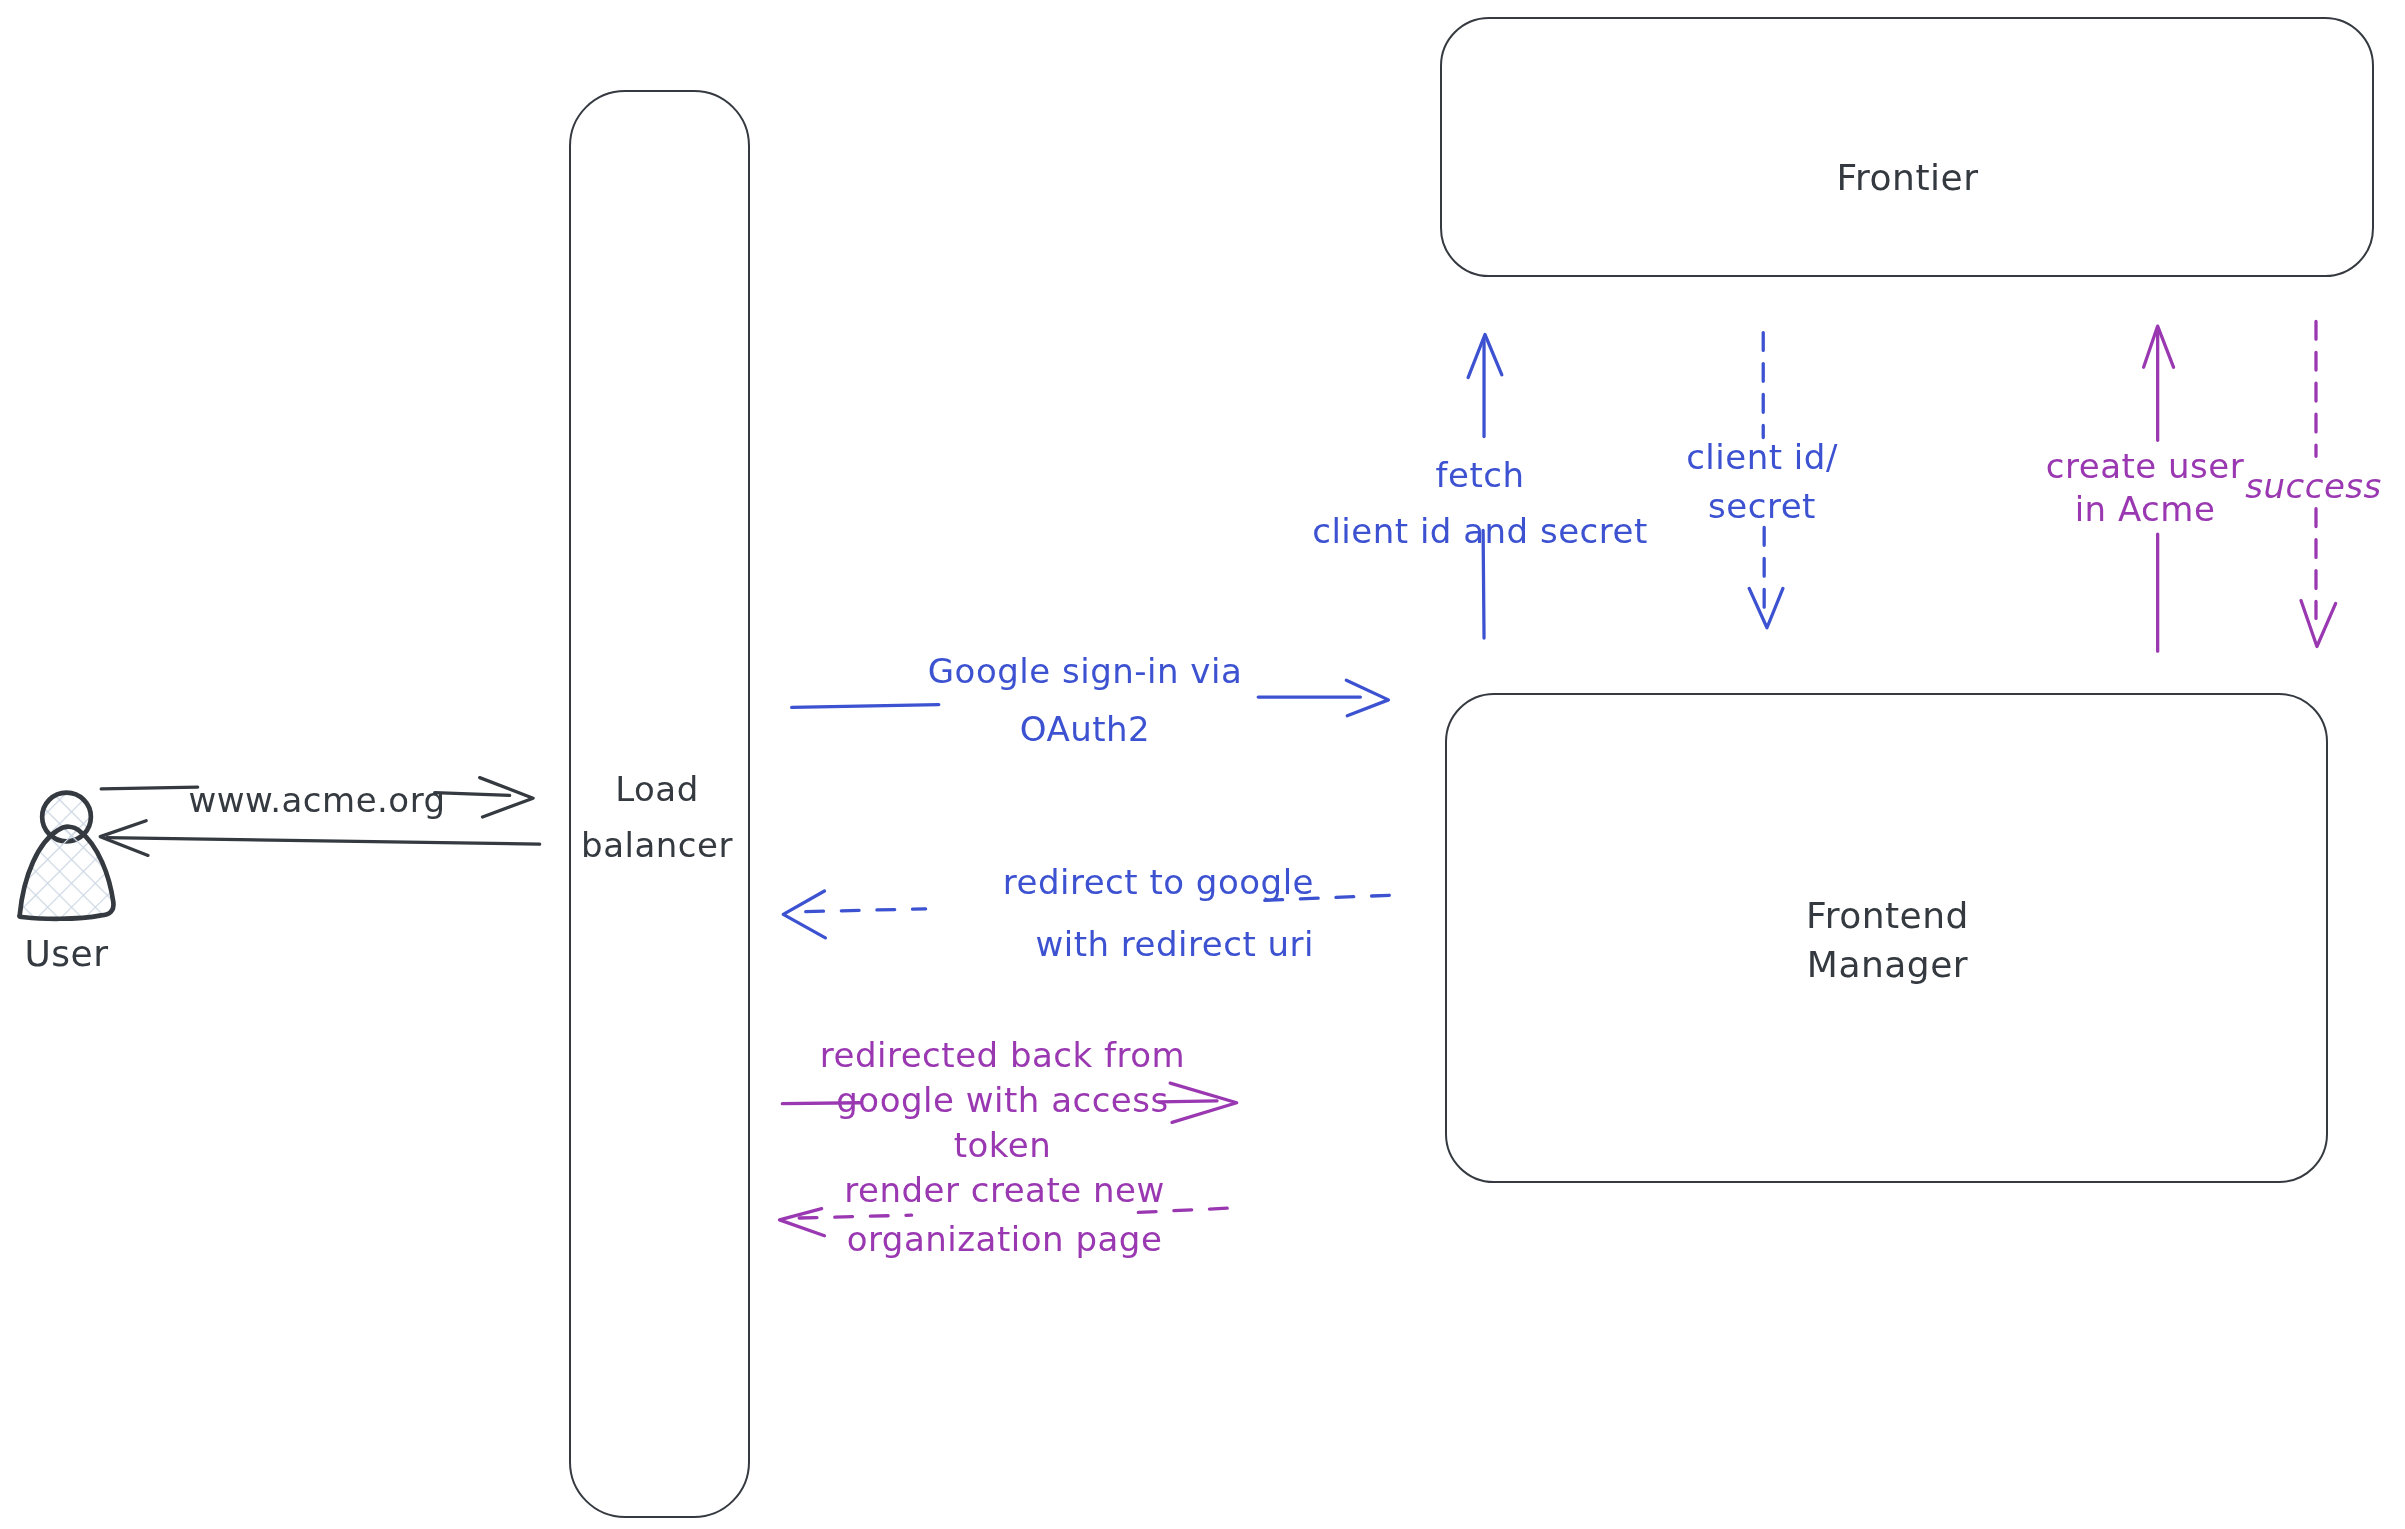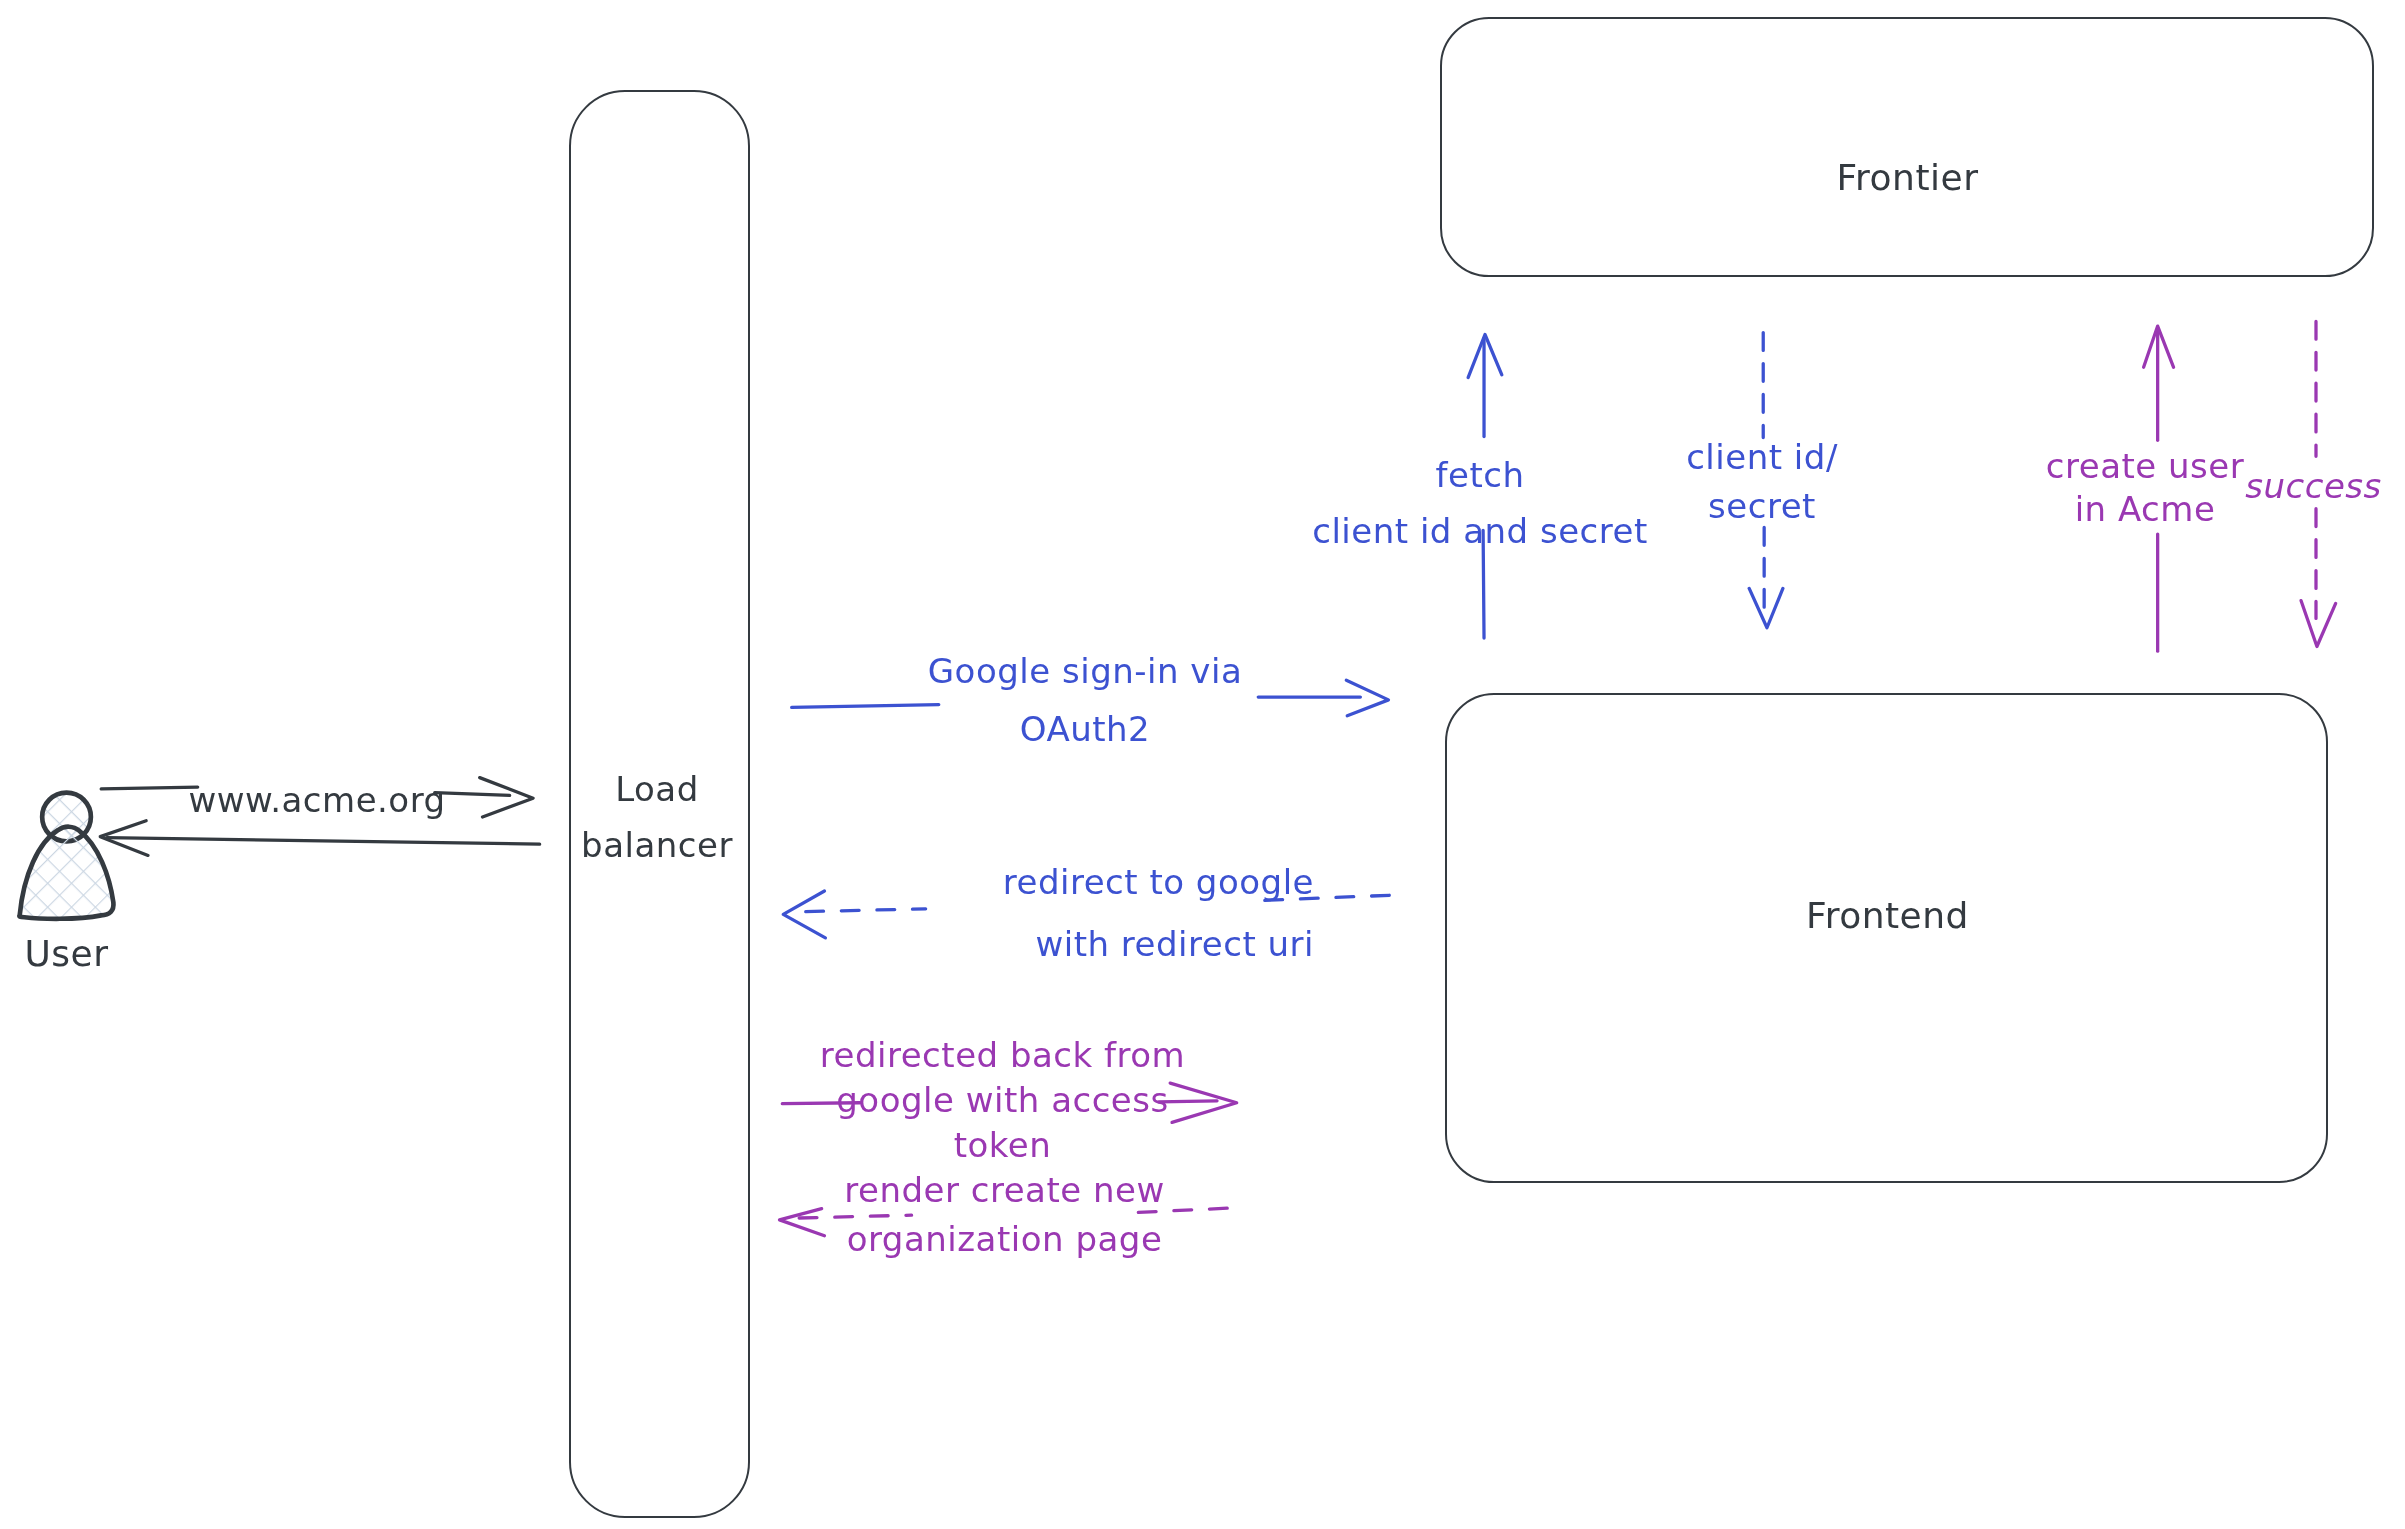--- a/index.html
+++ b/index.html
@@ -135,20 +135,21 @@
     <div>Load</div>
     <div>balancer</div>
   </div>
 
   <div class="lbl ink fs38" style="left:1767px;top:126px;width:281px;margin-top:31px;">
     <div>Frontier</div>
   </div>
 
   <div class="lbl ink fs38 lh52" style="left:1700px;top:891px;width:375px;">
     <div>Frontend</div>
+    <div>Manager</div>
   </div>
 
   <div class="lbl ink fs36 lh44" style="left:167px;top:780px;width:300px;">
     <div>www.acme.org</div>
   </div>
 
   <div class="lbl blue fs36 lh62" style="left:860px;top:642px;width:450px;">
     <div>Google sign-in via</div>
     <div>OAuth2</div>
   </div>

